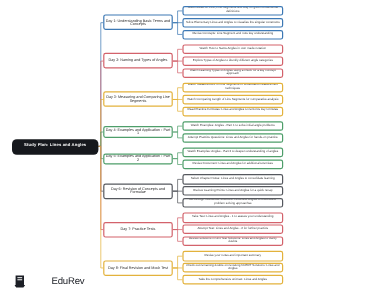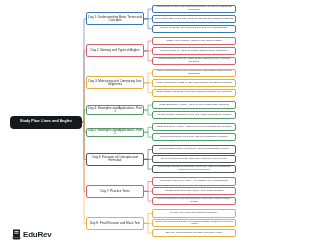--- a/index.html
+++ b/index.html
@@ -59,22 +59,22 @@
   .c-gray  {border-color:#55585e;}
 
   
   .logo{
     position:absolute;
     left:12px;bottom:10px;
     display:flex;align-items:center;gap:2px;
   }
   .logo-mark{width:9px;height:11px;display:block;}
   .logo-text{
-    font-size:8px;font-weight:bold;color:#1c1f26;
-    letter-spacing:-0.2px;font-family:"Liberation Sans",sans-serif;
+    font-size:8px;font-weight:normal;color:#1c1f26;
+    letter-spacing:-0.2px;font-family:"Liberation Sans",sans-serif;margin-left:20px;
   }
 </style>
 </head>
 <body>
 
 <div id="mindmap">
 
   <svg class="wires" viewBox="0 0 240 250">
     <g id="wire-layer" fill="none" stroke-width="0.6">
         <path d="M82 122 H84 V18.9 H86" stroke="#3c78b4" fill="none" stroke-width="0.6"></path>

